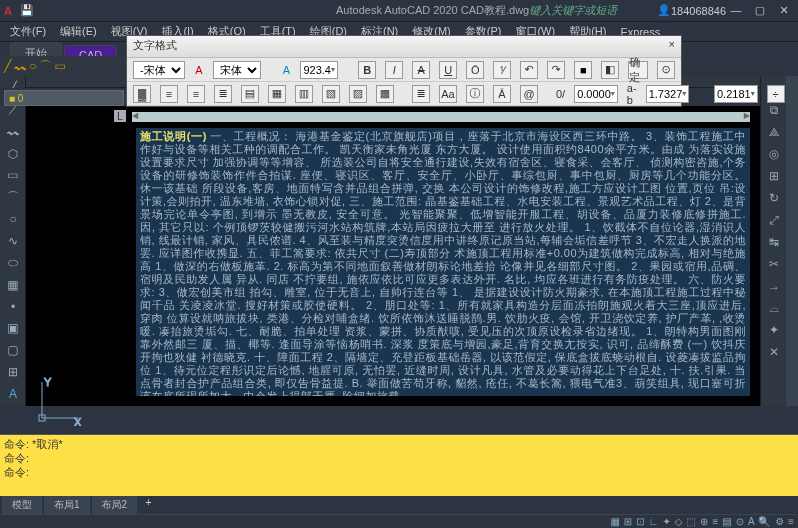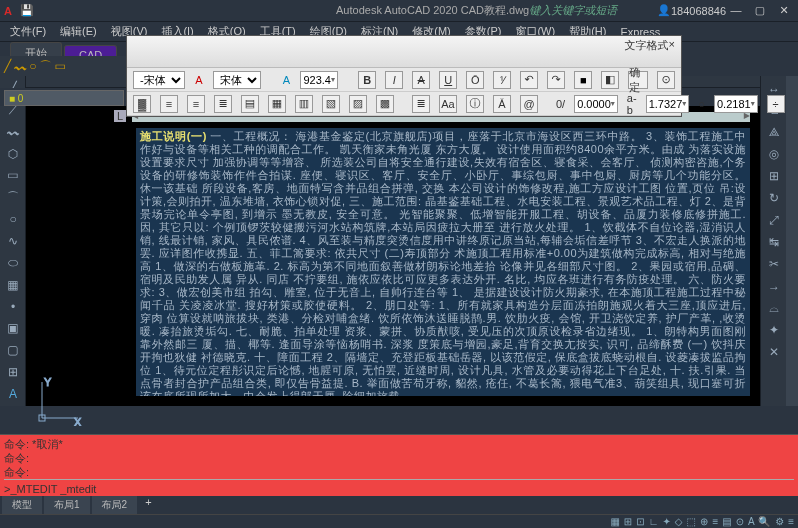--- a/index.html
+++ b/index.html
@@ -8,42 +8,42 @@
 .app-logo{color:#d82a2a;font-weight:bold;margin-right:8px}
 .titlebar .title{flex:1;text-align:right;color:#aaa}
 .window-controls{display:flex;gap:4px}
 .window-controls span{width:20px;text-align:center;cursor:pointer}
 .menubar{height:20px;display:flex;align-items:center;padding:0 4px;gap:2px;border-bottom:1px solid #1a2028}
 .menubar span{padding:2px 6px}
 .ribbon-tabs{height:22px;display:flex;align-items:flex-end;padding-left:10px;gap:2px}
 .rtab{padding:3px 14px;background:#363f4a;border:1px solid #444;border-bottom:none;border-radius:3px 3px 0 0;color:#bbb}
 .rtab.active{background:#4c1d95}
 .format-editor{position:absolute;left:126px;top:35px;width:556px;background:#e8e8e8;border:1px solid #555;z-index:100}
-.fe-title{height:32px;background:linear-gradient(#f4f4f4,#ddd);border-bottom:1px solid #bbb;padding:2px 6px;color:#333;display:flex;justify-content:flex-end}
+.fe-title{height:22px;background:linear-gradient(#f4f4f4,#ddd);border-bottom:1px solid #bbb;padding:2px 6px;color:#333;display:flex;justify-content:space-between}
 .fe-row{height:24px;display:flex;align-items:center;padding:2px 6px;gap:9px;border-bottom:1px solid #ccc}
 .fe-sel{background:white;border:1px solid #999;height:18px;padding:0 2px;color:#000}
 .fe-btn{background:#f0f0f0;border:1px solid #999;min-width:18px;height:18px;display:inline-flex;align-items:center;justify-content:center;color:#333;cursor:pointer}
 .fe-ico{width:18px;height:18px;display:inline-flex;align-items:center;justify-content:center;color:#333}
 .fe-input{background:white;border:1px solid #999;height:18px;width:48px;color:#000;padding:0 2px;display:inline-flex;align-items:center;justify-content:center}
 .fe-input::after{content:"▾";font-size:8px;color:#666}
 .left-tools{position:absolute;left:0;top:76px;width:26px;background:#2e3742;height:330px;display:flex;flex-direction:column;gap:2px;padding:2px;border-right:1px solid #1a2028}
 .left-tools span,.right-tools span{width:22px;height:20px;display:flex;align-items:center;justify-content:center;color:#9ab;font-size:12px}
 .right-tools{position:absolute;right:12px;top:76px;width:26px;background:#2e3742;height:330px;display:flex;flex-direction:column;gap:2px;padding:2px;border-left:1px solid #1a2028}
 .scrollbar{position:absolute;right:0;top:76px;width:12px;height:330px;background:#3a4450}
 .prop-bar{position:absolute;left:0;top:88px;height:18px;display:flex;align-items:center;padding-left:28px;gap:12px;color:#888;font-size:10px;background:#2b3440;z-index:5}
 .prop-item{display:flex;align-items:center;gap:4px}
 .canvas{position:absolute;left:26px;top:106px;right:38px;height:300px;background:#000}
 .ruler-h{position:absolute;left:132px;top:112px;right:48px;height:10px;background:#bcc;z-index:6}
 .ruler-h::before,.ruler-h::after{content:"◀";position:absolute;color:#666;font-size:8px;top:-1px}
 .ruler-h::after{content:"▶";right:0}
 .textblock{position:absolute;left:136px;top:128px;right:48px;height:268px;background:#1a3550;color:#a8b8c8;padding:2px 4px;font-size:10px;line-height:13px;overflow:hidden;z-index:7;text-align:justify;letter-spacing:0.5px}
 .textblock .hl{color:#e8e070;font-weight:bold}
 .ucs{position:absolute;left:34px;bottom:102px;width:50px;height:50px;z-index:8}
 .ucs svg{stroke:#8ac;fill:none}
-.cmdline{position:absolute;left:0;bottom:32px;right:0;height:62px;background:#ef4444;color:#333;border-top:1px solid #555;padding:2px 4px;font-family:monospace;font-size:11px;line-height:14px;display:flex;flex-direction:column}
+.cmdline{position:absolute;left:0;bottom:32px;right:0;height:62px;background:#fde047;color:#333;border-top:1px solid #555;padding:2px 4px;font-family:monospace;font-size:11px;line-height:14px;display:flex;flex-direction:column}
 .cmdline .input-row{border-top:1px solid #aaa;margin-top:auto;padding-top:2px}
 .status-tabs{position:absolute;left:0;bottom:14px;height:18px;display:flex;align-items:flex-start;padding-left:2px;gap:2px;background:#2b3440}
 .stab{padding:2px 10px;background:#3a4450;color:#bbb;font-size:10px}
 .statusbar{position:absolute;left:0;bottom:0;right:0;height:14px;background:#2b3440;border-top:1px solid #444;display:flex;align-items:center;justify-content:flex-end;padding:0 4px;gap:4px}
 .statusbar span{color:#8ab;font-size:10px}
 .toolbar-row{position:absolute;left:0;top:56px;height:20px;display:flex;align-items:center;padding-left:4px;gap:3px;background:#2e3742;width:126px}
 .toolbar-row span{color:#c90;font-size:12px}
 .toolbar-row2{position:absolute;left:0;top:76px;height:12px;background:#2e3742;width:100%;border-bottom:1px solid #1a2028}
 .layer-combo{position:absolute;left:4px;top:90px;width:120px;height:16px;background:#505a65;border:1px solid #666;color:#cc2;padding:0 4px;display:flex;align-items:center;font-size:10px;z-index:9}
 </style>
@@ -220,21 +220,20 @@
       <text x="10" y="10" fill="#8ac" font-size="11">Y</text>
       <text x="40" y="50" fill="#8ac" font-size="11">X</text>
       <rect x="5" y="39" width="6" height="6" stroke="#8ac" fill="none"></rect>
     </svg>
 </div>
 
 <div class="cmdline">
   <div>命令: *取消*</div>
   <div>命令:</div>
   <div>命令:</div>
-  <div class="input-row">&gt;_MTEDIT _mtedit</div>
 </div>
 
 <div class="status-tabs">
   <div class="stab">模型</div>
   <div class="stab">布局1</div>
   <div class="stab">布局2</div>
   <span style="padding:0 6px">+</span>
 </div>
 
 <div class="statusbar">

